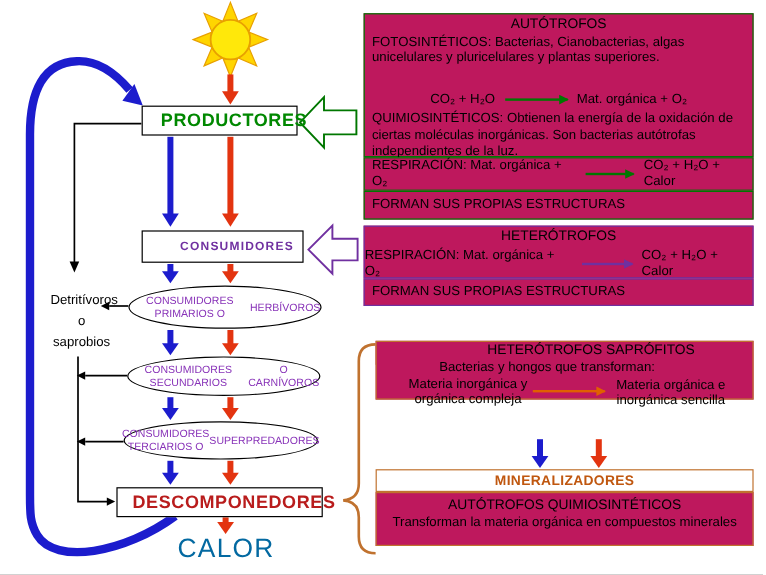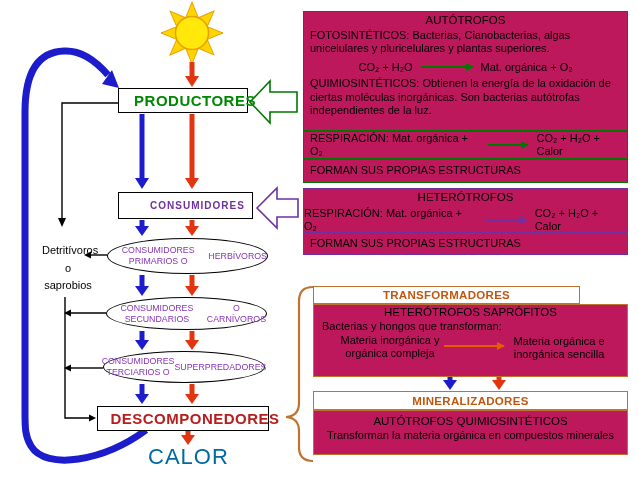--- a/index.html
+++ b/index.html
@@ -21,21 +21,21 @@
   
   .detri{font-size:11px;line-height:17.5px;text-align:center;color:#000;padding-left:20px;}
   
   .panel{background:#be185d;border:1.3px solid #007700;font-size:11px;line-height:13.5px;}
   .panel.purple{border-color:#7030A0;}
   .panel.brown{border-color:#C0722F;}
   .panel .ttl{text-align:center;font-size:11.5px;margin-top:2px;}
   .panel .par{padding:1px 6px 0 6px;}
   .hdr{background:#fff;border:1.3px solid #C0722F;display:flex;align-items:center;justify-content:center;
        font-weight:bold;font-size:11.5px;color:#C0570F;letter-spacing:.3px;}
-  .centerline{display:flex;align-items:center;justify-content:center;margin-top:5px;}
+  .centerline{display:flex;align-items:center;justify-content:center;margin-top:21px;}
   .rowline{display:flex;align-items:center;padding-left:6px;height:100%;}
   .vcenter{display:flex;align-items:center;padding-left:6px;height:100%;}
   
   .arr{display:inline-block;position:relative;height:1.6px;vertical-align:middle;margin:0 8px;}
   .arr::after{content:'';position:absolute;right:-1px;top:-3.4px;border-top:4.2px solid transparent;
               border-bottom:4.2px solid transparent;border-left:8px solid #000;}
   .arr.green{background:#007700;}  .arr.green::after{border-left-color:#007700;}
   .arr.purple{background:#7030A0;} .arr.purple::after{border-left-color:#7030A0;}
   .arr.orange{background:#E06000;} .arr.orange::after{border-left-color:#E06000;}
   .w52{width:52px;} .w42{width:42px;}
@@ -190,21 +190,21 @@
       <span>CO₂ + H₂O + Calor</span>
     </div>
   </div>
 
   <div class="abs panel purple" style="left:303px;top:232px;width:325px;height:23px;">
     <div class="vcenter">FORMAN SUS PROPIAS ESTRUCTURAS</div>
   </div>
 
   <div class="abs hdr" style="left:313px;top:286px;width:267px;height:18px;">TRANSFORMADORES</div>
 
-  <div class="abs panel brown" style="left:313px;top:304px;width:315px;height:73px;">
+  <div class="abs panel brown" style="left:313px;top:284px;width:315px;height:49px;padding-left:44px;">
     <div class="ttl" style="margin-top:1px">HETERÓTROFOS SAPRÓFITOS</div>
     <div style="padding-left:8px">Bacterias y hongos que transforman:</div>
     <div class="tcol" style="left:15px;top:29px;width:122px;">
       <span style="display:block">Materia inorgánica y</span>
       <span style="display:block">orgánica compleja</span>
     </div>
     <span class="arr orange" style="position:absolute;left:130px;top:40px;width:60px;margin:0;"></span>
     <div class="tcol" style="left:180px;top:30px;width:130px;">
       <span style="display:block">Materia orgánica e</span>
       <span style="display:block">inorgánica sencilla</span>

